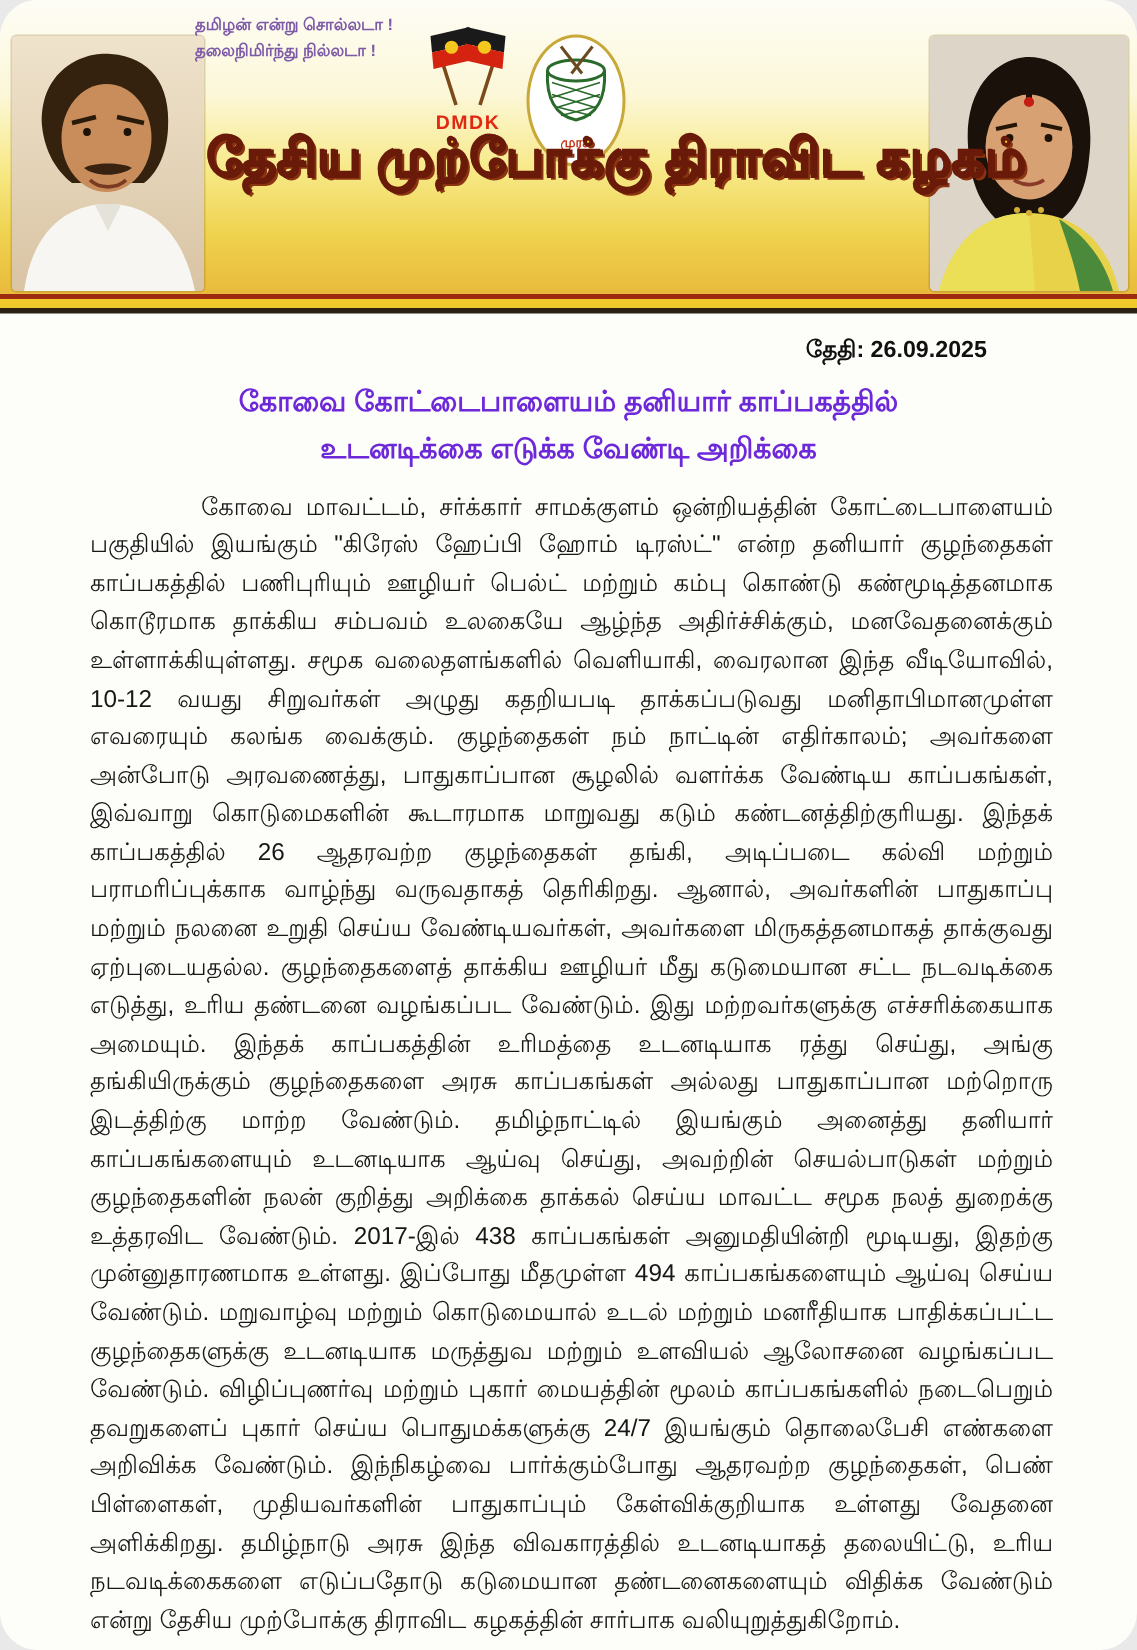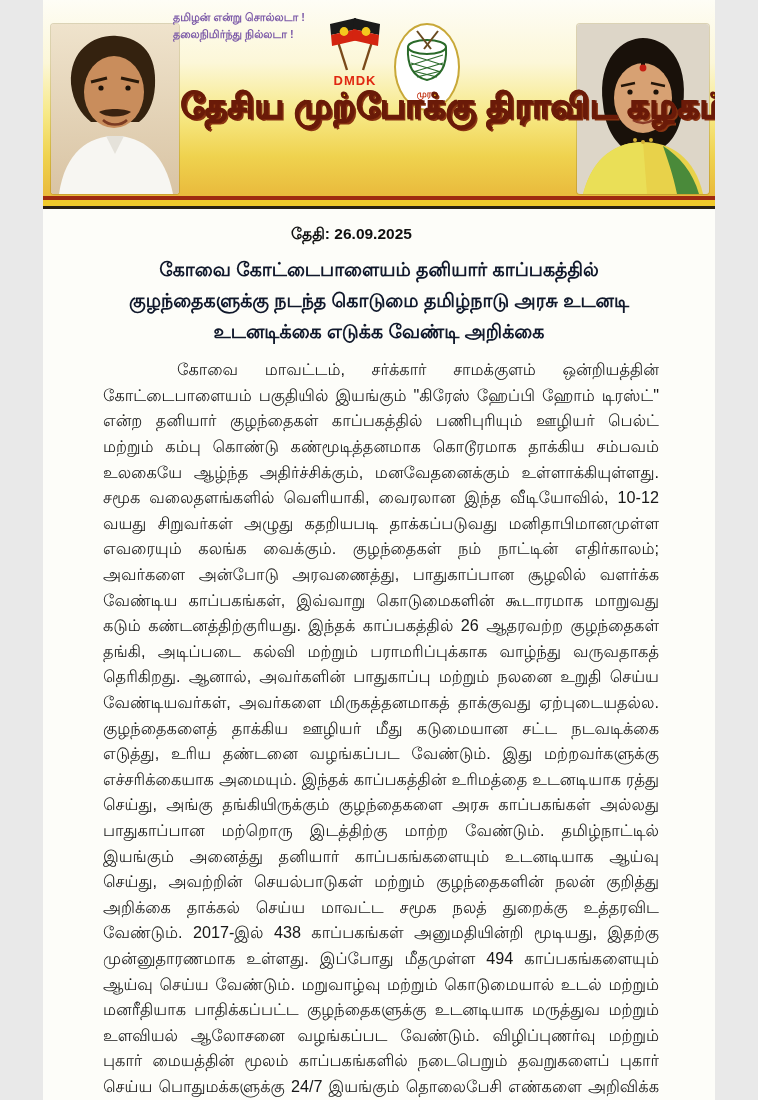--- a/index.html
+++ b/index.html
@@ -1,17 +1,17 @@
 <!DOCTYPE html>
 <html><head>
 <meta charset="utf-8">
 <style>
   html,body{margin:0;padding:0;background:#e9e9e9;}
-  .page{position:relative;width:672px;height:1100px;margin:0 auto;background:#fdfdf9;
-        font-family:"Liberation Sans","DejaVu Sans",sans-serif;color:#161616;overflow:hidden;}
+  .page{position:relative;width:758px;height:1100px;margin:0 auto;background:#fdfdf9;
+        font-family:"Liberation Sans","DejaVu Sans",sans-serif;color:#161616;overflow:hidden;border-radius:25px;}
 
   
   .header{position:relative;height:196px;
     background:linear-gradient(180deg,#fefdf6 0%,#fcf7d8 32%,#f7e987 58%,#efd24e 80%,#e9ba3c 100%);}
   .photo{position:absolute;top:24px;width:128px;height:170px;border-radius:3px;overflow:hidden;
          box-shadow:0 0 0 1px rgba(120,90,20,.25);}
   .photo-left{left:8px;}
   .photo-right{right:6px;width:132px;}
   .slogan{position:absolute;top:9px;font-size:11px;font-weight:bold;color:#7c5aa8;line-height:1.5;}
   .slogan-left{left:130px;}
@@ -24,23 +24,23 @@
   .drum-circle{position:absolute;left:351px;top:23px;width:66px;height:88px;background:#fff;
     border:2px solid #c8a838;border-radius:50%;text-align:center;box-sizing:border-box;}
   .drum-label{color:#c03010;font-weight:bold;font-size:9px;margin-top:-6px;}
   .party-title{position:absolute;left:138px;right:146px;top:88px;text-align:center;
     font-size:34px;font-weight:800;line-height:1.08;white-space:nowrap;letter-spacing:.5px;
     color:#ffd91e;-webkit-text-stroke:1.5px #6a1a08;
     text-shadow:2px 2px 0 #8a3412,-1px -1px 0 #6a1a08;}
   .stripe{height:13px;background:linear-gradient(180deg,#9e2a10 0 28%,#f0c92a 28% 74%,#2a2014 74% 100%);}
 
   
-  .date-line{margin:16px 100px 0 0;text-align:center;font-weight:bold;font-size:15.5px;color:#101010;padding-left:45px;}
+  .date-line{margin:16px 100px 0 0;text-align:right;font-weight:bold;font-size:15.5px;color:#101010;padding-left:45px;}
   .heading{width:648px;margin:10px auto 6px;text-align:center;font-weight:bold;font-size:19px;
-           color:#0f172a;line-height:1.62;}
+           color:#6d28d9;line-height:1.62;}
   .body-text{margin:10px 56px 0 60px;text-align:justify;font-size:16.2px;line-height:25.6px;
              color:#171717;text-indent:74px;}
 </style>
 </head>
 <body>
 
 <div class="page">
 
   <div class="header">
 
@@ -120,19 +120,18 @@
 
     <div class="party-title">தேசிய முற்போக்கு திராவிட கழகம்</div>
   </div>
 
   <div class="stripe"></div>
 
   <div class="date-line">தேதி: 26.09.2025</div>
 
   <div class="heading">
     <div>கோவை கோட்டைபாளையம் தனியார் காப்பகத்தில்</div>
-    <div>குழந்தைகளுக்கு நடந்த கொடுமை தமிழ்நாடு அரசு உடனடி</div>
     <div>உடனடிக்கை எடுக்க வேண்டி அறிக்கை</div>
   </div>
 
   <div class="body-text">கோவை மாவட்டம், சர்க்கார் சாமக்குளம் ஒன்றியத்தின் கோட்டைபாளையம் பகுதியில் இயங்கும் "கிரேஸ் ஹேப்பி ஹோம் டிரஸ்ட்" என்ற தனியார் குழந்தைகள் காப்பகத்தில் பணிபுரியும் ஊழியர் பெல்ட் மற்றும் கம்பு கொண்டு கண்மூடித்தனமாக கொடூரமாக தாக்கிய சம்பவம் உலகையே ஆழ்ந்த அதிர்ச்சிக்கும், மனவேதனைக்கும் உள்ளாக்கியுள்ளது. சமூக வலைதளங்களில் வெளியாகி, வைரலான இந்த வீடியோவில், 10-12 வயது சிறுவர்கள் அழுது கதறியபடி தாக்கப்படுவது மனிதாபிமானமுள்ள எவரையும் கலங்க வைக்கும். குழந்தைகள் நம் நாட்டின் எதிர்காலம்; அவர்களை அன்போடு அரவணைத்து, பாதுகாப்பான சூழலில் வளர்க்க வேண்டிய காப்பகங்கள், இவ்வாறு கொடுமைகளின் கூடாரமாக மாறுவது கடும் கண்டனத்திற்குரியது. இந்தக் காப்பகத்தில் 26 ஆதரவற்ற குழந்தைகள் தங்கி, அடிப்படை கல்வி மற்றும் பராமரிப்புக்காக வாழ்ந்து வருவதாகத் தெரிகிறது. ஆனால், அவர்களின் பாதுகாப்பு மற்றும் நலனை உறுதி செய்ய வேண்டியவர்கள், அவர்களை மிருகத்தனமாகத் தாக்குவது ஏற்புடையதல்ல. குழந்தைகளைத் தாக்கிய ஊழியர் மீது கடுமையான சட்ட நடவடிக்கை எடுத்து, உரிய தண்டனை வழங்கப்பட வேண்டும். இது மற்றவர்களுக்கு எச்சரிக்கையாக அமையும். இந்தக் காப்பகத்தின் உரிமத்தை உடனடியாக ரத்து செய்து, அங்கு தங்கியிருக்கும் குழந்தைகளை அரசு காப்பகங்கள் அல்லது பாதுகாப்பான மற்றொரு இடத்திற்கு மாற்ற வேண்டும். தமிழ்நாட்டில் இயங்கும் அனைத்து தனியார் காப்பகங்களையும் உடனடியாக ஆய்வு செய்து, அவற்றின் செயல்பாடுகள் மற்றும் குழந்தைகளின் நலன் குறித்து அறிக்கை தாக்கல் செய்ய மாவட்ட சமூக நலத் துறைக்கு உத்தரவிட வேண்டும். 2017-இல் 438 காப்பகங்கள் அனுமதியின்றி மூடியது, இதற்கு முன்னுதாரணமாக உள்ளது. இப்போது மீதமுள்ள 494 காப்பகங்களையும் ஆய்வு செய்ய வேண்டும். மறுவாழ்வு மற்றும் கொடுமையால் உடல் மற்றும் மனரீதியாக பாதிக்கப்பட்ட குழந்தைகளுக்கு உடனடியாக மருத்துவ மற்றும் உளவியல் ஆலோசனை வழங்கப்பட வேண்டும். விழிப்புணர்வு மற்றும் புகார் மையத்தின் மூலம் காப்பகங்களில் நடைபெறும் தவறுகளைப் புகார் செய்ய பொதுமக்களுக்கு 24/7 இயங்கும் தொலைபேசி எண்களை அறிவிக்க வேண்டும். இந்நிகழ்வை பார்க்கும்போது ஆதரவற்ற குழந்தைகள், பெண் பிள்ளைகள், முதியவர்களின் பாதுகாப்பும் கேள்விக்குறியாக உள்ளது வேதனை அளிக்கிறது. தமிழ்நாடு அரசு இந்த விவகாரத்தில் உடனடியாகத் தலையிட்டு, உரிய நடவடிக்கைகளை எடுப்பதோடு கடுமையான தண்டனைகளையும் விதிக்க வேண்டும் என்று தேசிய முற்போக்கு திராவிட கழகத்தின் சார்பாக வலியுறுத்துகிறோம்.</div>
 
 </div>
 
 </body></html>

